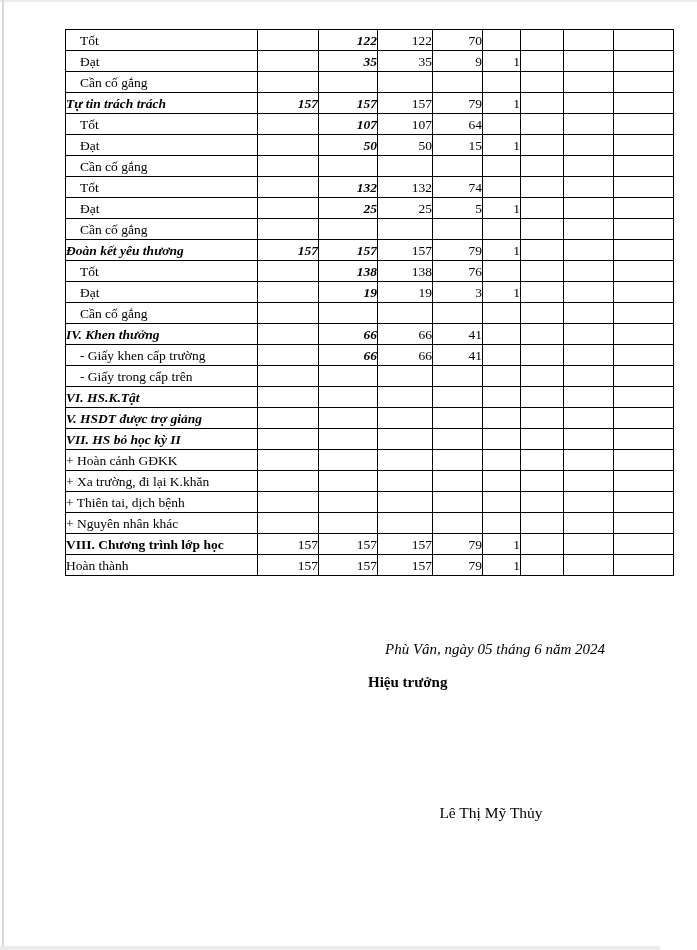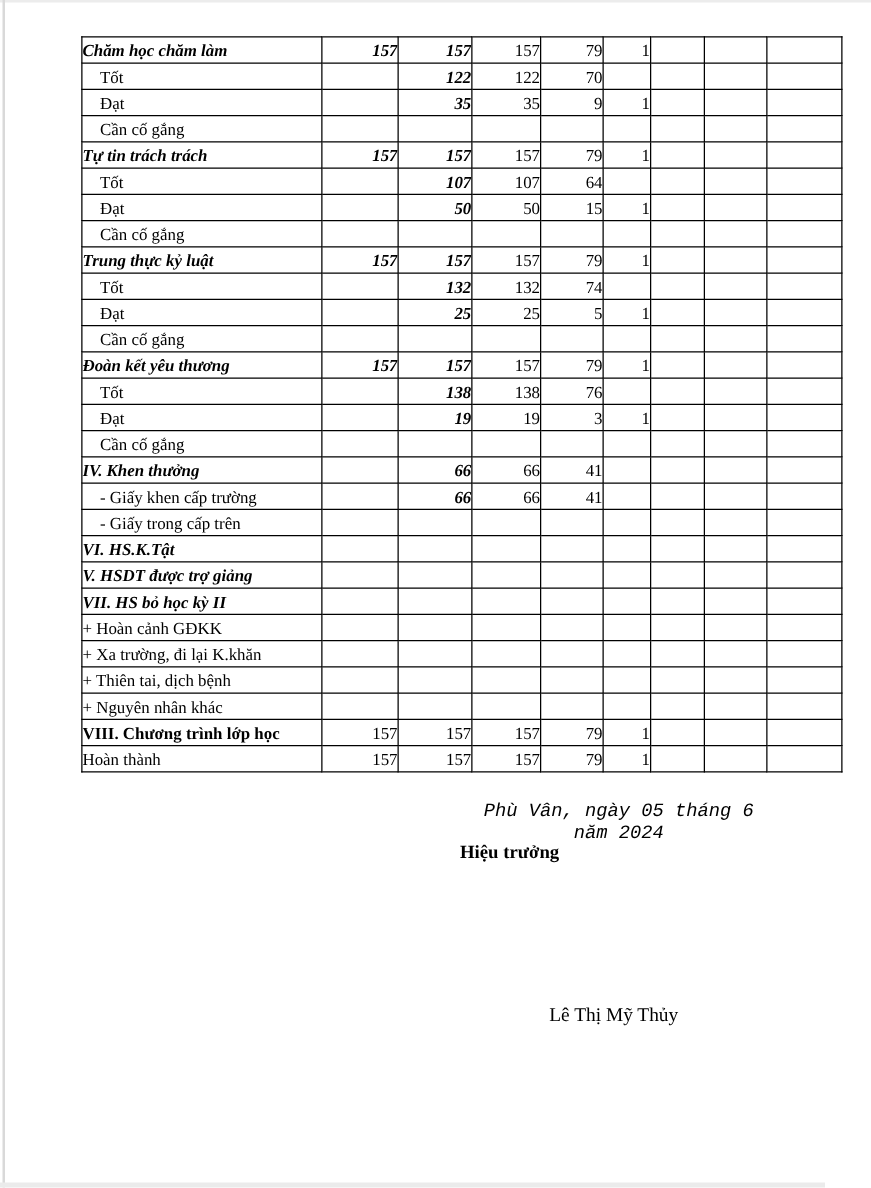--- a/index.html
+++ b/index.html
@@ -34,21 +34,21 @@
   }
   td.lbl { text-align:left; padding-left:5px; }
   td.lbl.ind { padding-left:14px; }
   td.num { text-align:right; padding-right:9px; }
   .bi { font-weight:bold; font-style:italic; }
   .b  { font-weight:bold; }
 
   
   .date-line {
     position:absolute; top:641px; left:370px; width:250px;
-    text-align:center; font-style:italic; font-size:15px;font-family:Liberation Mono, monospace;
+    text-align:center; font-style:italic; font-size:15px;
   }
   .principal-title {
     position:absolute; top:674px; left:368px; width:250px;
     text-align:left; font-weight:bold; font-size:15px;
   }
   .signer-name {
     position:absolute; top:804px; left:366px; width:250px;
     text-align:center; font-weight:normal; font-size:15.5px;
   }
 </style>
@@ -67,31 +67,20 @@
       <col style="width:59px">
       <col style="width:55px">
       <col style="width:50px">
       <col style="width:38px">
       <col style="width:43px">
       <col style="width:50px">
       <col style="width:60px">
     </colgroup>
     <tbody id="report-tbody">
         <tr>
-          <td class="lbl bi">Chăm học chăm làm</td>
-          <td class="num bi">157</td>
-          <td class="num bi">157</td>
-          <td class="num">157</td>
-          <td class="num">79</td>
-          <td class="num">1</td>
-          <td class="num"></td>
-          <td class="num"></td>
-          <td class="num"></td>
-        </tr>
-        <tr>
           <td class="lbl ind">Tốt</td>
           <td class="num"></td>
           <td class="num bi">122</td>
           <td class="num">122</td>
           <td class="num">70</td>
           <td class="num"></td>
           <td class="num"></td>
           <td class="num"></td>
           <td class="num"></td>
         </tr>
@@ -150,31 +139,20 @@
           <td class="num"></td>
           <td class="num"></td>
         </tr>
         <tr>
           <td class="lbl ind">Cần cố gắng</td>
           <td class="num"></td>
           <td class="num"></td>
           <td class="num"></td>
           <td class="num"></td>
           <td class="num"></td>
-          <td class="num"></td>
-          <td class="num"></td>
-          <td class="num"></td>
-        </tr>
-        <tr>
-          <td class="lbl bi">Trung thực kỷ luật</td>
-          <td class="num bi">157</td>
-          <td class="num bi">157</td>
-          <td class="num">157</td>
-          <td class="num">79</td>
-          <td class="num">1</td>
           <td class="num"></td>
           <td class="num"></td>
           <td class="num"></td>
         </tr>
         <tr>
           <td class="lbl ind">Tốt</td>
           <td class="num"></td>
           <td class="num bi">132</td>
           <td class="num">132</td>
           <td class="num">74</td>

